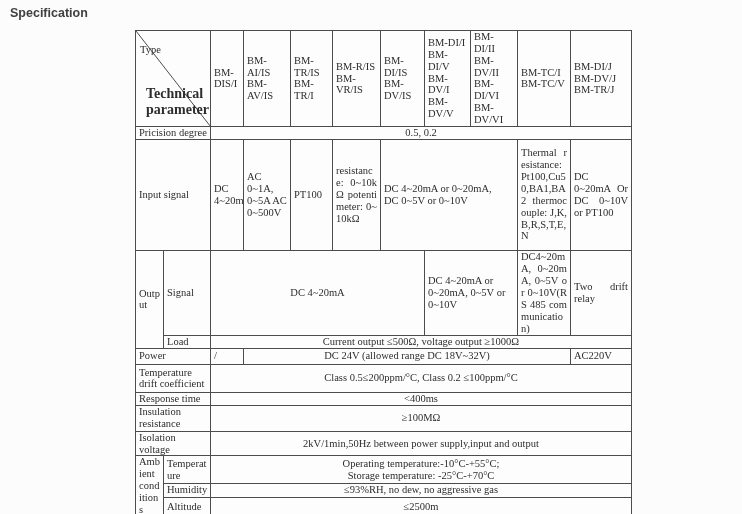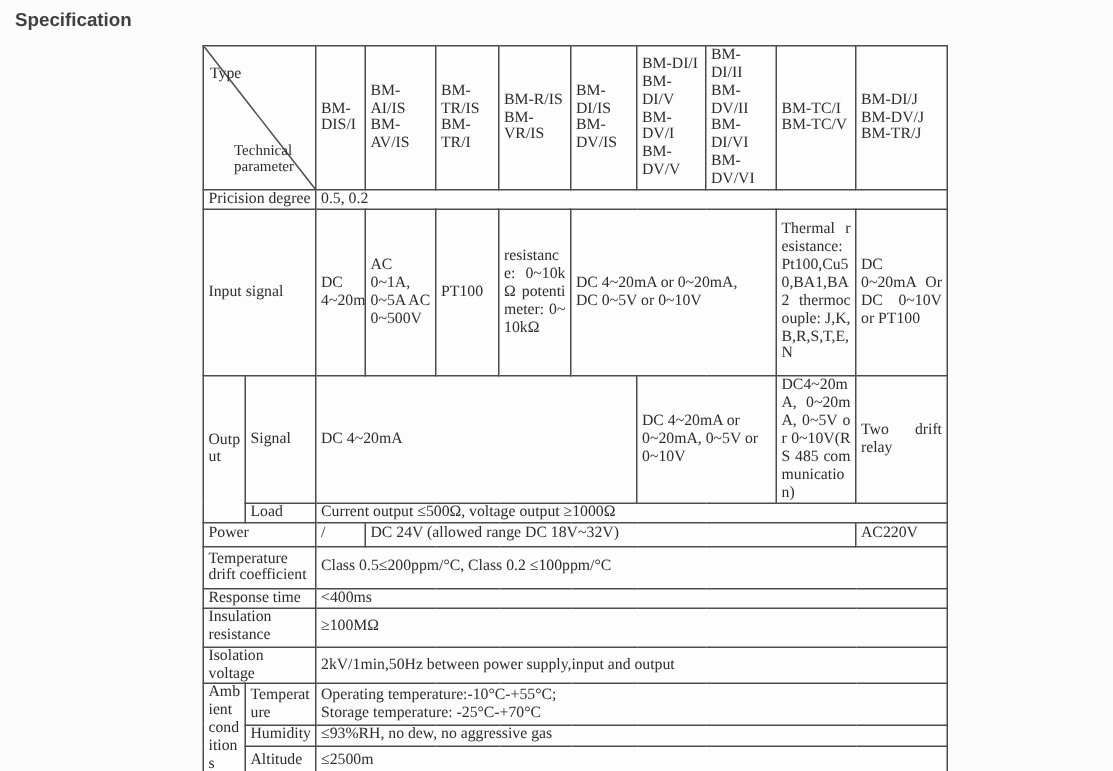--- a/index.html
+++ b/index.html
@@ -27,26 +27,26 @@
     font-size:10.5px;line-height:1.13;
     padding:0 3px;
     vertical-align:middle;
     overflow:hidden;
   }
   td.hdr{padding:1px 2px;}
   td.ba{word-break:break-all;margin-top:24px;}
   td.jst{text-align:justify;}
   td.pre{white-space:pre-line;margin-left:32px;}
   td.vlabel{padding:0 1px;word-break:break-all;}
-  td.val{padding:0 4px;}
+  td.val{padding:0 4px;text-align:center;}
   
   td.corner{position:relative;padding:0;}
   .corner svg{position:absolute;left:0;top:0;width:100%;height:100%;}
   .corner .c-top{position:absolute;left:4px;top:13px;font-size:10.5px;}
-  .corner .c-bottom{position:absolute;left:20px;bottom:8px;font-size:10px;width:62px;line-height:1.15;}
+  .corner .c-bottom{position:absolute;left:10px;bottom:8px;font-size:14px;width:62px;line-height:1.15;font-weight:bold;}
 </style>
 </head>
 <body>
 
 <div class="page-title">Specification</div>
 
 <table class="spec">
   <colgroup>
     <col style="width:28px">
       <col style="width:47px">

